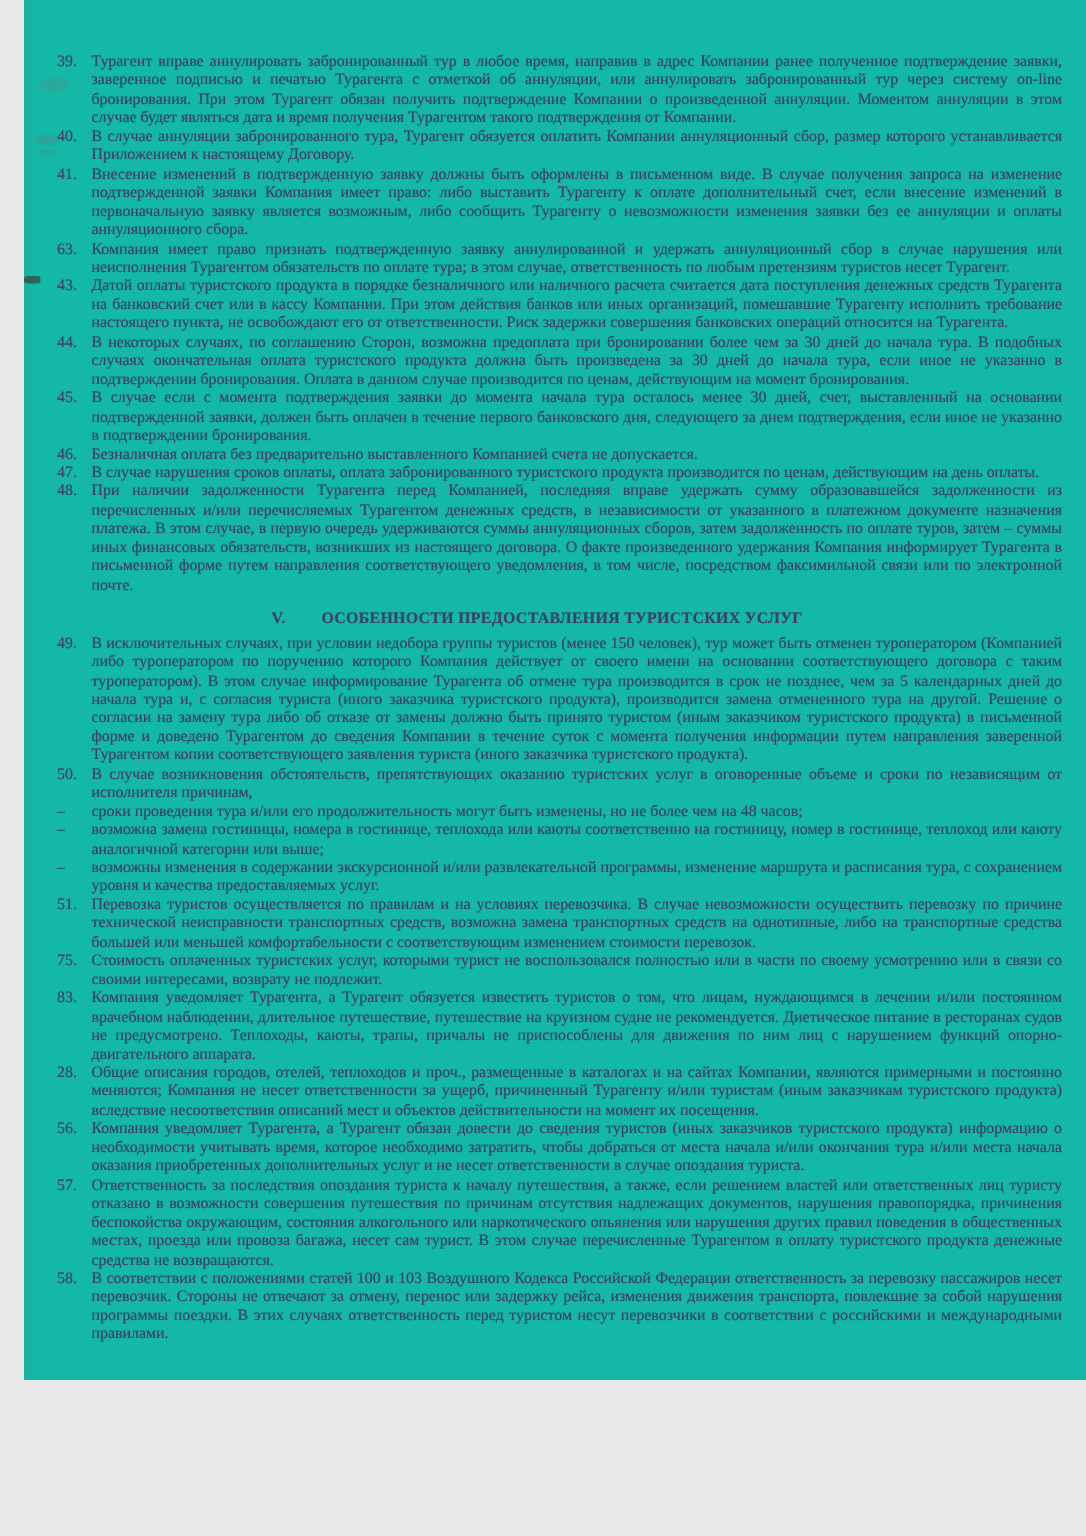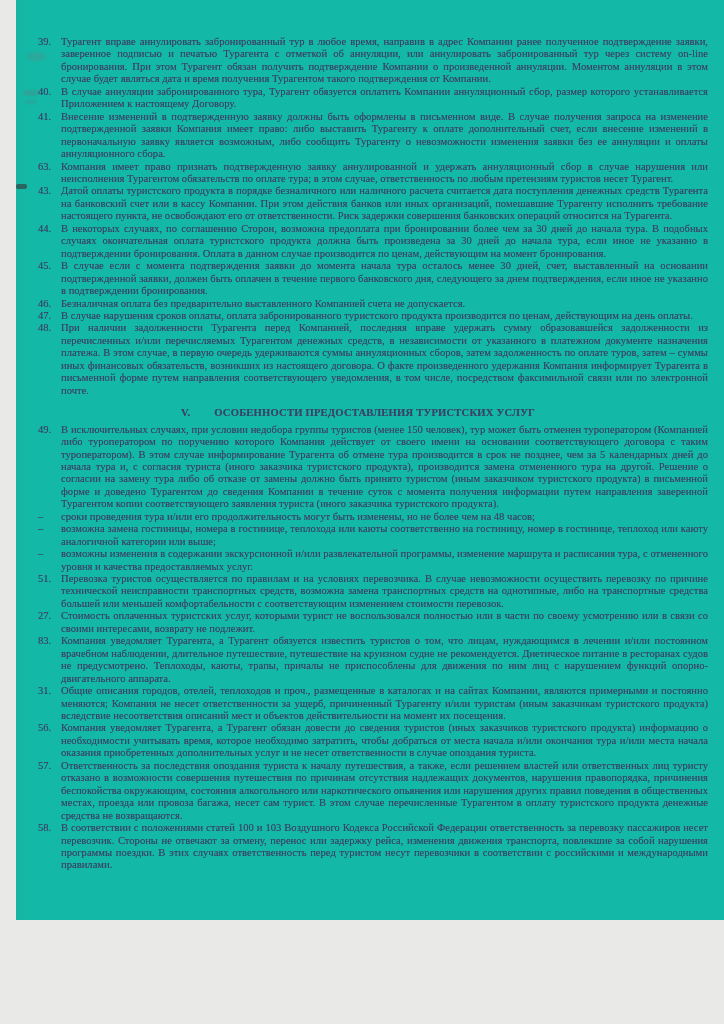--- a/index.html
+++ b/index.html
@@ -109,45 +109,49 @@
 
     <div class="section-header">
       <span class="sec-num">V.</span><span>ОСОБЕННОСТИ ПРЕДОСТАВЛЕНИЯ ТУРИСТСКИХ УСЛУГ</span>
     </div>
 
     <div class="item">
       <span class="num">49.</span>
       <span class="txt">В исключительных случаях, при условии недобора группы туристов (менее 150 человек), тур может быть отменен туроператором (Компанией либо туроператором по поручению которого Компания действует от своего имени на основании соответствующего договора с таким туроператором). В этом случае информирование Турагента об отмене тура производится в срок не позднее, чем за 5 календарных дней до начала тура и, с согласия туриста (иного заказчика туристского продукта), производится замена отмененного тура на другой. Решение о согласии на замену тура либо об отказе от замены должно быть принято туристом (иным заказчиком туристского продукта) в письменной форме и доведено Турагентом до сведения Компании в течение суток с момента получения информации путем направления заверенной Турагентом копии соответствующего заявления туриста (иного заказчика туристского продукта).</span>
     </div>
     <div class="item">
+      <span class="num">50.</span>
+      <span class="txt">В случае возникновения обстоятельств, препятствующих оказанию туристских услуг в оговоренные объеме и сроки по независящим от исполнителя причинам,</span>
+    </div>
+    <div class="item">
       <span class="num">–</span>
       <span class="txt">сроки проведения тура и/или его продолжительность могут быть изменены, но не более чем на 48 часов;</span>
     </div>
     <div class="item">
       <span class="num">–</span>
       <span class="txt">возможна замена гостиницы, номера в гостинице, теплохода или каюты соответственно на гостиницу, номер в гостинице, теплоход или каюту аналогичной категории или выше;</span>
     </div>
     <div class="item">
       <span class="num">–</span>
-      <span class="txt">возможны изменения в содержании экскурсионной и/или развлекательной программы, изменение маршрута и расписания тура, с отмененного уровня и качества предоставляемых услуг.</span>
+      <span class="txt">возможны изменения в содержании экскурсионной и/или развлекательной программы, изменение маршрута и расписания тура, с сохранением уровня и качества предоставляемых услуг.</span>
     </div>
     <div class="item">
       <span class="num">51.</span>
       <span class="txt">Перевозка туристов осуществляется по правилам и на условиях перевозчика. В случае невозможности осуществить перевозку по причине технической неисправности транспортных средств, возможна замена транспортных средств на однотипные, либо на транспортные средства большей или меньшей комфортабельности с соответствующим изменением стоимости перевозок.</span>
     </div>
     <div class="item">
-      <span class="num">27.</span>
+      <span class="num">75.</span>
       <span class="txt">Стоимость оплаченных туристских услуг, которыми турист не воспользовался полностью или в части по своему усмотрению или в связи со своими интересами, возврату не подлежит.</span>
     </div>
     <div class="item">
       <span class="num">83.</span>
       <span class="txt">Компания уведомляет Турагента, а Турагент обязуется известить туристов о том, что лицам, нуждающимся в лечении и/или постоянном врачебном наблюдении, длительное путешествие, путешествие на круизном судне не рекомендуется. Диетическое питание в ресторанах судов не предусмотрено. Теплоходы, каюты, трапы, причалы не приспособлены для движения по ним лиц с нарушением функций опорно-двигательного аппарата.</span>
     </div>
     <div class="item">
-      <span class="num">31.</span>
+      <span class="num">28.</span>
       <span class="txt">Общие описания городов, отелей, теплоходов и проч., размещенные в каталогах и на сайтах Компании, являются примерными и постоянно меняются; Компания не несет ответственности за ущерб, причиненный Турагенту и/или туристам (иным заказчикам туристского продукта) вследствие несоответствия описаний мест и объектов действительности на момент их посещения.</span>
     </div>
     <div class="item">
       <span class="num">56.</span>
       <span class="txt">Компания уведомляет Турагента, а Турагент обязан довести до сведения туристов (иных заказчиков туристского продукта) информацию о необходимости учитывать время, которое необходимо затратить, чтобы добраться от места начала и/или окончания тура и/или места начала оказания приобретенных дополнительных услуг и не несет ответственности в случае опоздания туриста.</span>
     </div>
     <div class="item">
       <span class="num">57.</span>
       <span class="txt">Ответственность за последствия опоздания туриста к началу путешествия, а также, если решением властей или ответственных лиц туристу отказано в возможности совершения путешествия по причинам отсутствия надлежащих документов, нарушения правопорядка, причинения беспокойства окружающим, состояния алкогольного или наркотического опьянения или нарушения других правил поведения в общественных местах, проезда или провоза багажа, несет сам турист. В этом случае перечисленные Турагентом в оплату туристского продукта денежные средства не возвращаются.</span>
     </div>

